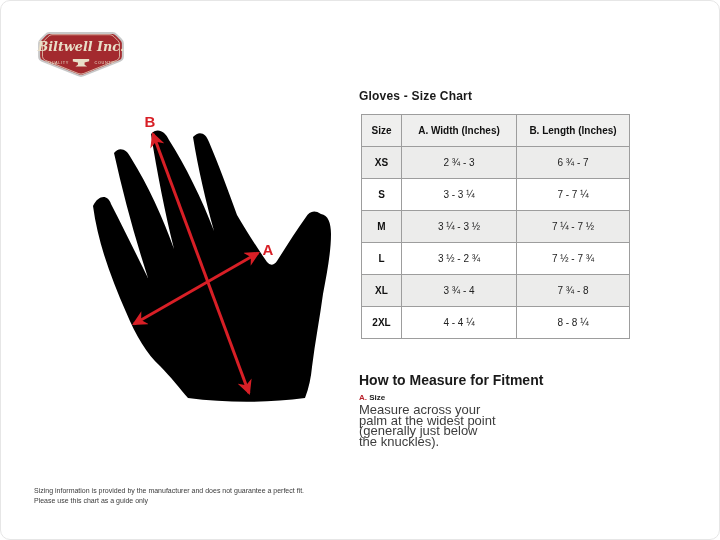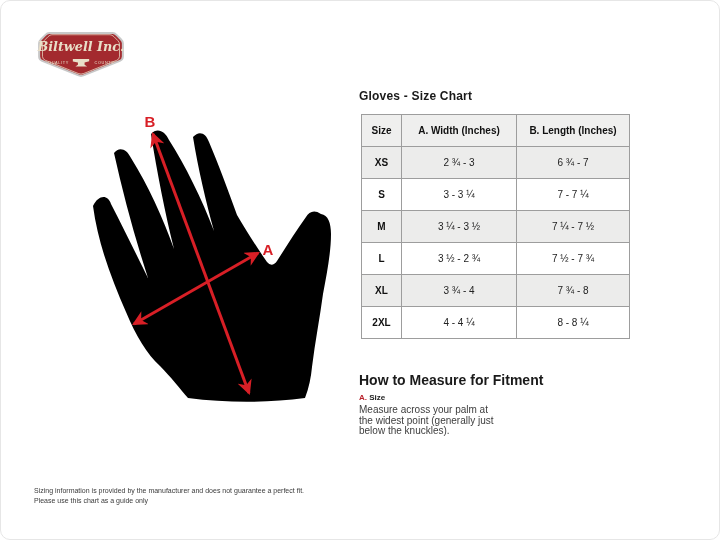--- a/index.html
+++ b/index.html
@@ -52,21 +52,21 @@
 
   
   .measure-title {
     position: absolute; left: 358px; top: 371px;
     font-size: 14px; font-weight: bold; color: #1a1a1a;
   }
   .measure-col-a { position: absolute; left: 358px; top: 392px; width: 138px; }
   .measure-col-b { position: absolute; left: 500px; top: 392px; width: 148px; }
   .measure-label { font-size: 8px; font-weight: bold; color: #1c1c1c; margin-bottom: 3px; }
   .measure-label .prefix { color: #b9232d; }
-  .measure-text { font-size: 10px; line-height: 10.5px; color: #3d3d3d; }
+  .measure-text { font-size: 13px; line-height: 10.5px; color: #3d3d3d; }
 
   
   .disclaimer {
     position: absolute; left: 33px; top: 485px;
     font-size: 7px; line-height: 10px; color: #3a3a3a;
   }
 </style>
 </head>
 <body>
 

